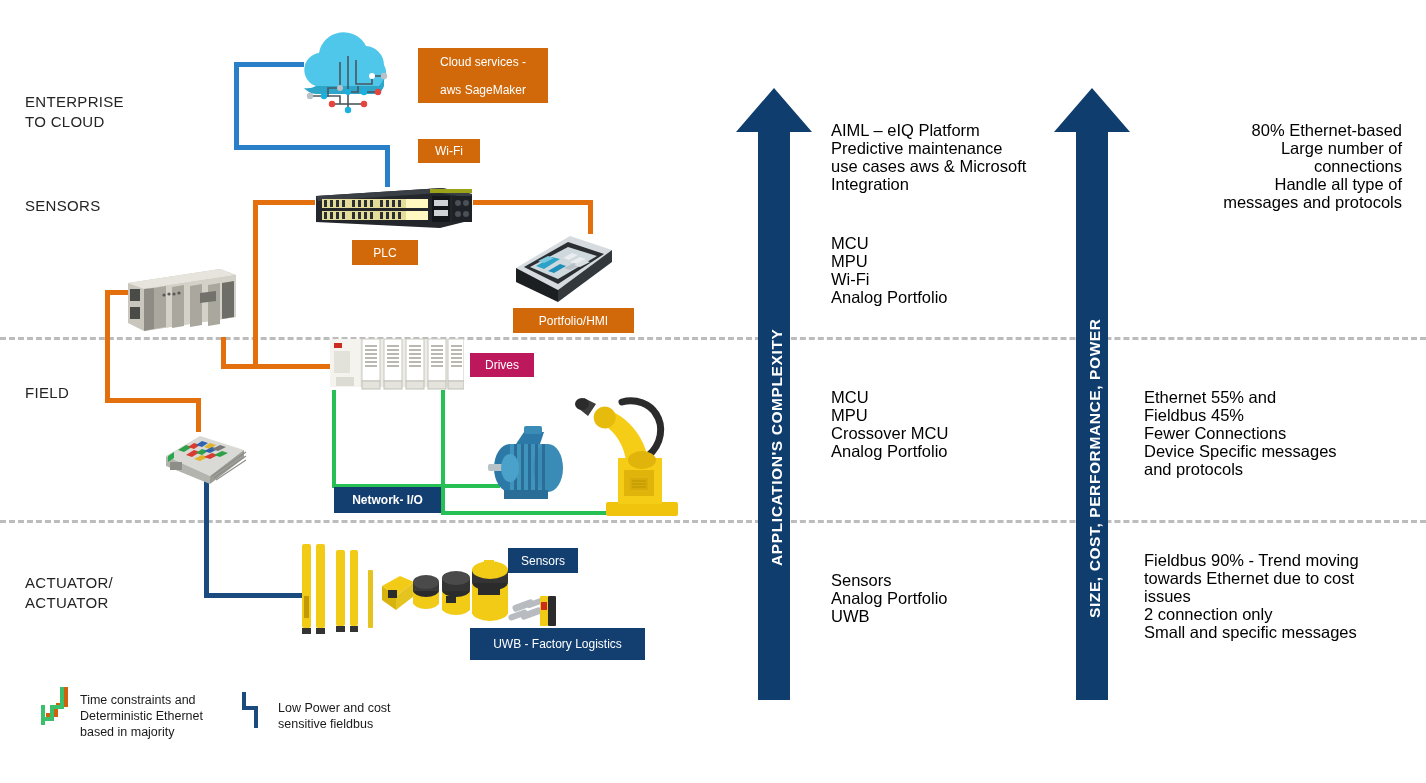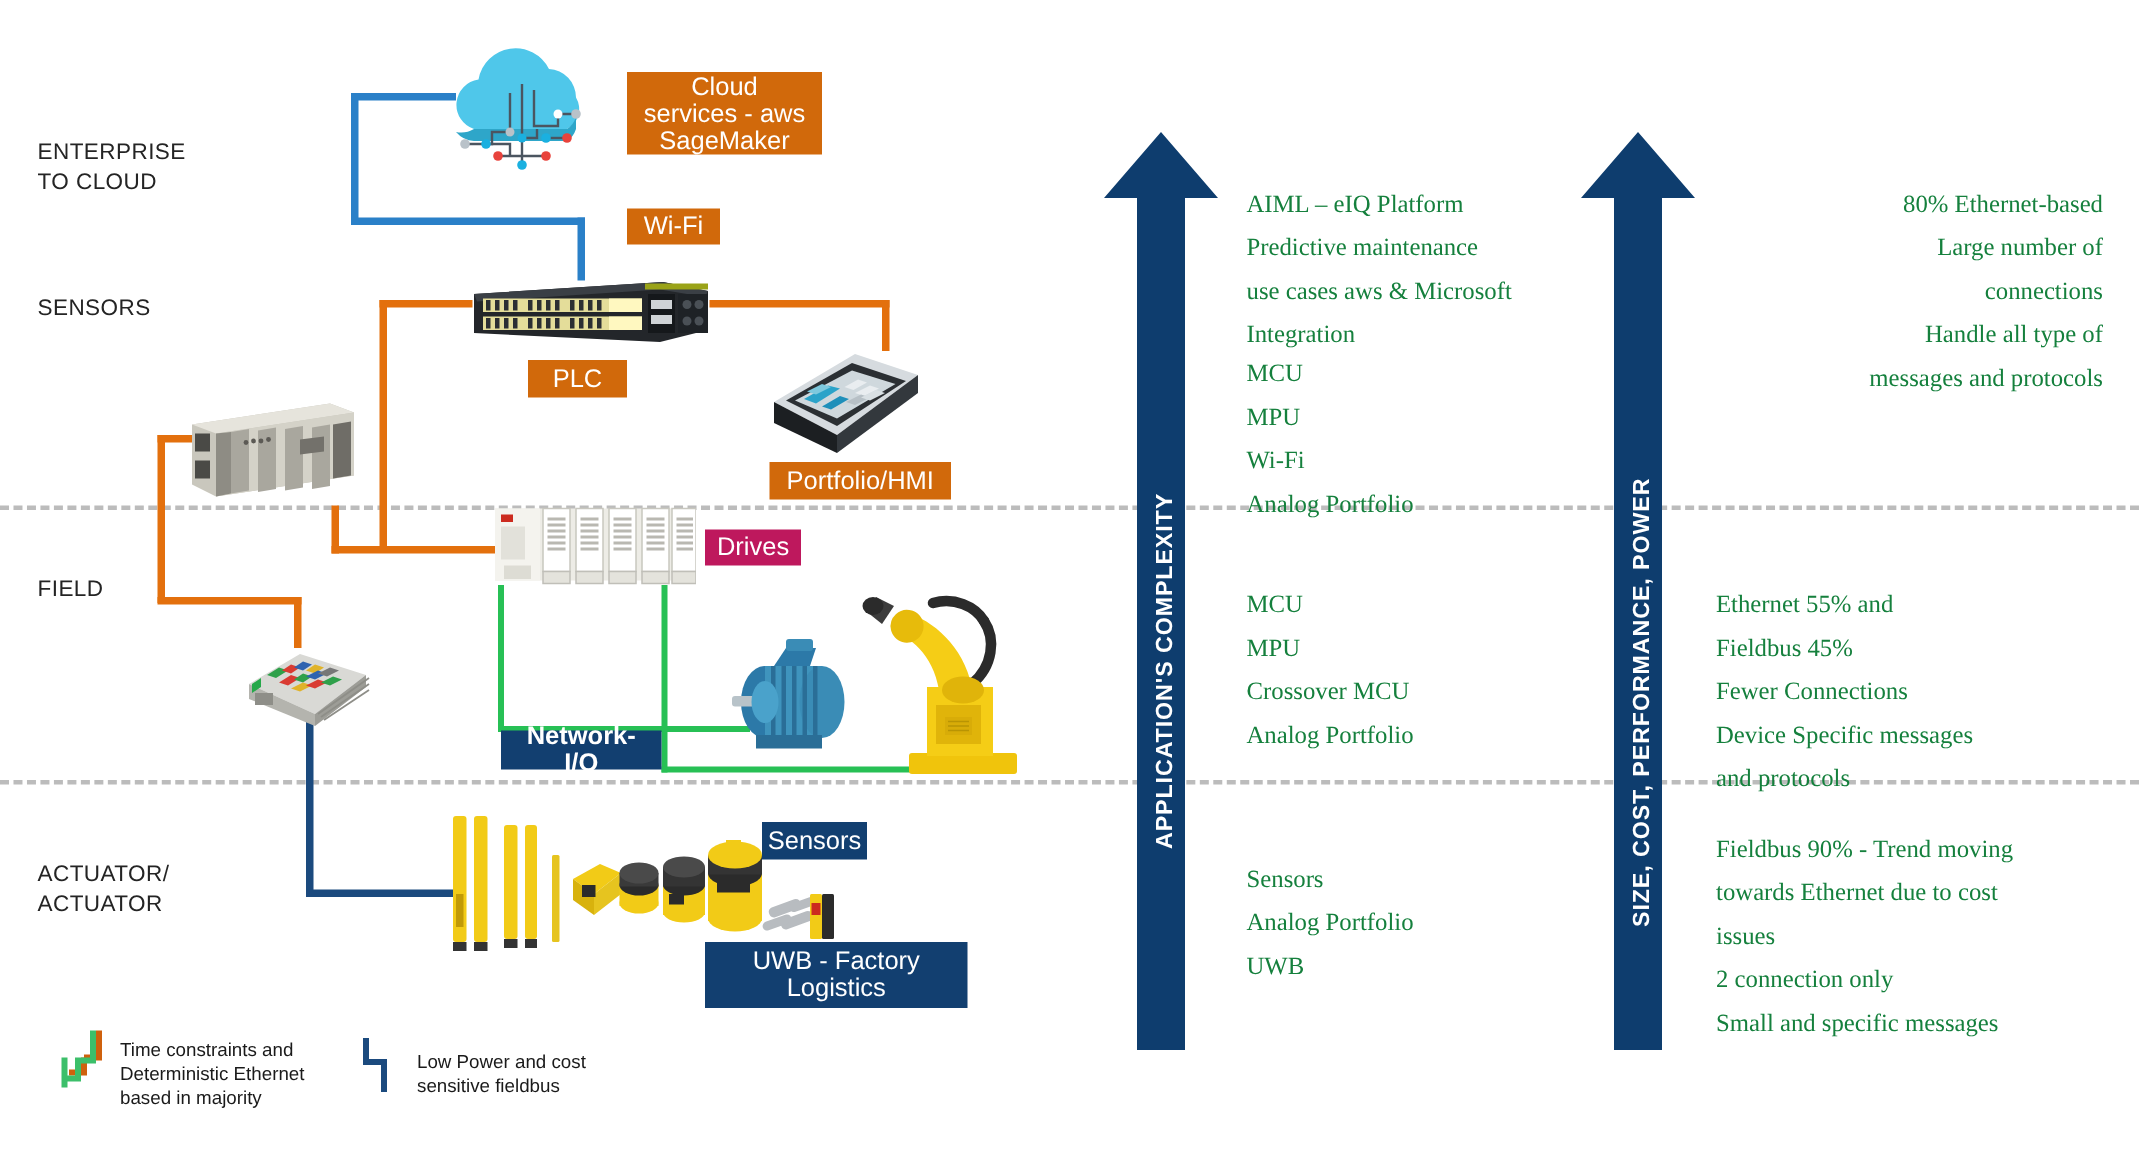--- a/index.html
+++ b/index.html
@@ -7,42 +7,42 @@
        font-family:"Liberation Sans","DejaVu Sans",sans-serif;color:#1a1a1a;}
   .abs{position:absolute;}
 
   
   .tier-label{font-size:15px;line-height:20px;letter-spacing:.3px;color:#242424;white-space:pre-line;}
 
   
   .divider{height:0;border-top:3px dashed #bcbcbc;}
 
   
-  .badge{color:#fff;font-size:17px;line-height:18px;padding:6px 10px;box-sizing:border-box;
+  .badge{color:#fff;font-size:12px;line-height:28px;padding:6px 10px;box-sizing:border-box;
          display:flex;align-items:center;justify-content:center;text-align:center;}
   .badge.orange{background:#d1690b;}
   .badge.navy{background:#123f70;}
   .badge.green{background:#be185d;}
 
   
   .line{position:absolute;}
   .ln-blue{background:#2a80c8;}
   .ln-orange{background:#e3700d;}
   .ln-green{background:#27c055;}
   .ln-navy{background:#1b4a7e;}
 
   
   .uparrow{position:absolute;}
   .uparrow svg{display:block;}
   .arrow-caption{position:absolute;color:#ffffff;font-size:15.5px;font-weight:bold;
                  letter-spacing:.6px;white-space:nowrap;transform-origin:0 0;
                  transform:rotate(-90deg);}
 
   
-  .txtblock{font-size:16.5px;line-height:29px;color:#15803d;white-space:pre-line;font-family:Liberation Serif, serif;}
+  .txtblock{font-size:16.5px;line-height:18px;color:#000000;white-space:pre-line;}
 
   
   .legend-text{font-size:12.5px;line-height:16px;color:#1a1a1a;white-space:pre-line;}
 
   
   .device{position:absolute;}
   .device svg{display:block;}
 </style>
 </head>
 <body>
@@ -397,21 +397,21 @@
 </div>
 
 <div class="abs badge orange" style="left:418px;top:48px;width:130px;height:55px;">Cloud services -
 aws SageMaker</div>
 <div class="abs badge orange" style="left:418px;top:139px;width:62px;height:24px;">Wi-Fi</div>
 <div class="abs badge orange" style="left:352px;top:240px;width:66px;height:25px;">PLC</div>
 <div class="abs badge orange" style="left:513px;top:308px;width:121px;height:25px;">Portfolio/HMI</div>
 <div class="abs badge green" style="left:470px;top:353px;width:64px;height:24px;">Drives</div>
 <div class="abs badge navy" style="left:334px;top:487px;width:107px;height:26px;font-weight:bold;">Network- I/O</div>
 <div class="abs badge navy" style="left:508px;top:548px;width:70px;height:25px;">Sensors</div>
-<div class="abs badge navy" style="left:470px;top:628px;width:175px;height:44px;">UWB - Factory Logistics</div>
+<div class="abs badge navy" style="left:470px;top:628px;width:175px;height:32px;">UWB - Factory Logistics</div>
 
 <div class="uparrow" style="left:736px;top:88px;">
   <svg width="76" height="612" viewBox="0 0 76 612">
     <path d="M38 0 L76 44 L54 44 L54 612 L22 612 L22 44 L0 44 Z" fill="#0e3d6e"></path>
   </svg>
 </div>
 <div class="arrow-caption" style="left:768px;top:566px;">APPLICATION'S  COMPLEXITY</div>
 
 <div class="uparrow" style="left:1054px;top:88px;">
   <svg width="76" height="612" viewBox="0 0 76 612">

